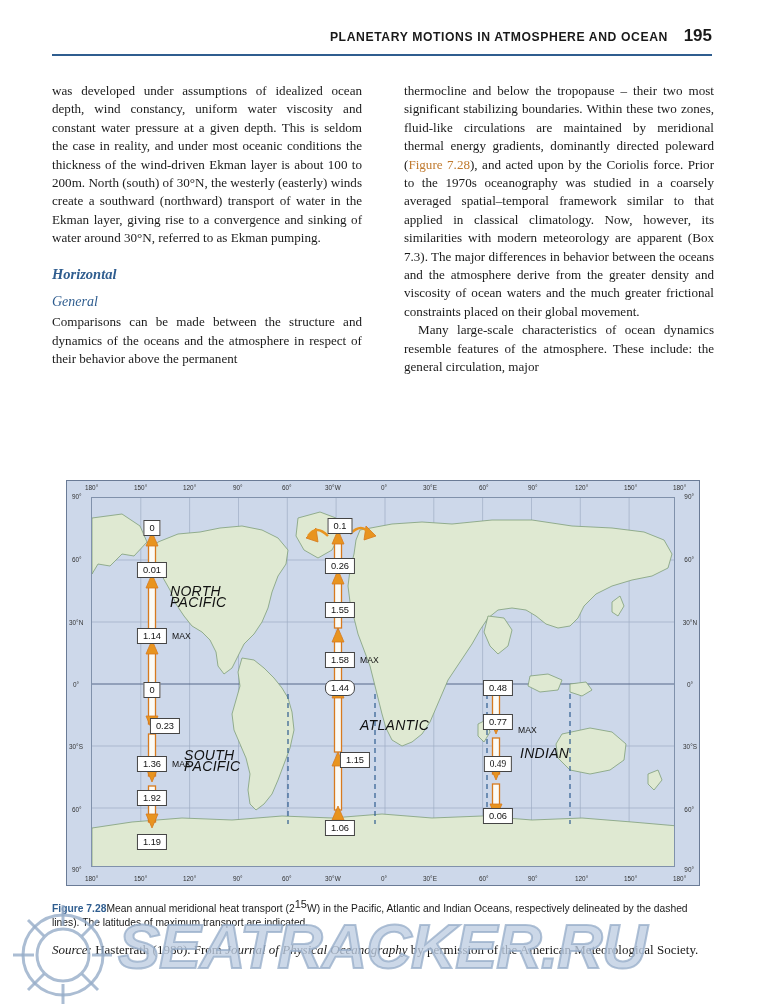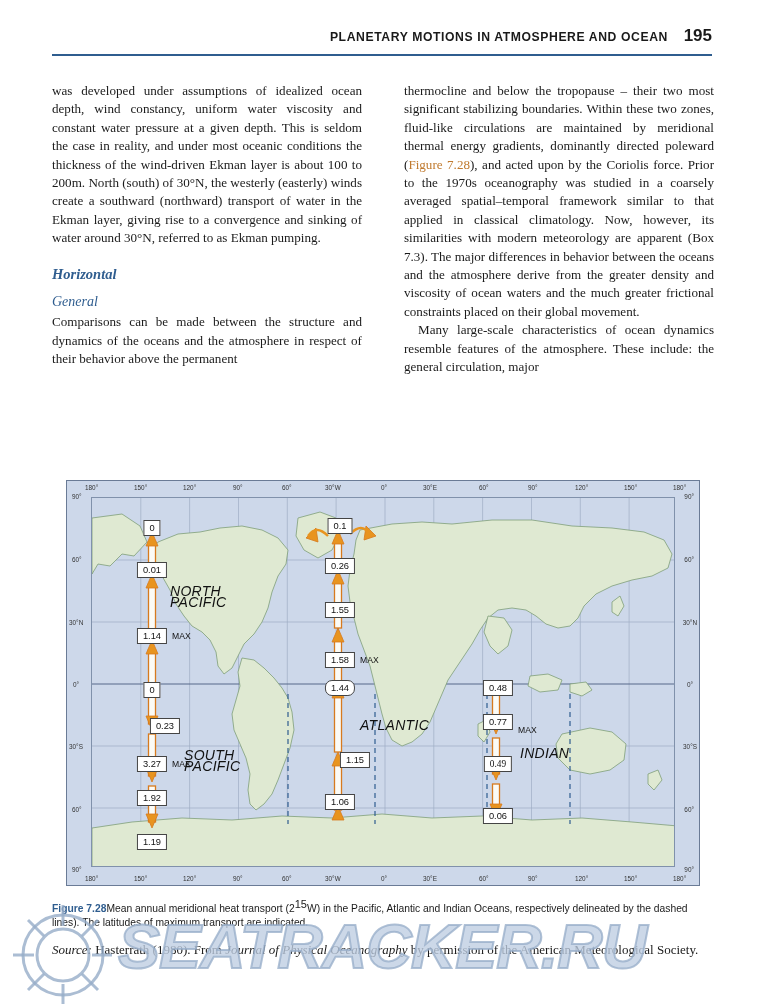--- a/index.html
+++ b/index.html
@@ -426,33 +426,33 @@
             <path d="M258,36 C266,28 272,28 278,36"></path>
           </g>
         </svg>
 
         <div class="val-box" style="left:60px; top:30px;">0</div>
         <div class="val-box" style="left:60px; top:72px;">0.01</div>
         <div class="val-box" style="left:60px; top:138px;">1.14</div>
         <div class="max-label" style="left:80px; top:138px;">MAX</div>
         <div class="val-box" style="left:60px; top:192px;">0</div>
         <div class="val-box" style="left:60px; top:228px;margin-left:13px;">0.23</div>
-        <div class="val-box" style="left:60px; top:266px;">3.27</div>
+        <div class="val-box" style="left:60px; top:266px;">1.36</div>
         <div class="max-label" style="left:80px; top:266px;">MAX</div>
         <div class="val-box" style="left:60px; top:300px;">1.92</div>
         <div class="val-box" style="left:60px; top:344px;">1.19</div>
 
         <div class="val-box" style="left:248px; top:28px;">0.1</div>
         <div class="val-box" style="left:248px; top:68px;">0.26</div>
         <div class="val-box" style="left:248px; top:112px;">1.55</div>
         <div class="val-box" style="left:248px; top:162px;">1.58</div>
         <div class="max-label" style="left:268px; top:162px;">MAX</div>
         <div class="val-box" style="left:248px; top:190px;border-radius:7px;">1.44</div>
         <div class="val-box" style="left:263px; top:262px;">1.15</div>
-        <div class="val-box" style="left:248px; top:304px;">1.06</div>
+        <div class="val-box" style="left:248px; top:330px;">1.06</div>
 
         <div class="val-box" style="left:406px; top:190px;">0.48</div>
         <div class="val-box" style="left:406px; top:224px;text-align:center;">0.77</div>
         <div class="max-label" style="left:426px; top:232px;">MAX</div>
         <div class="val-box" style="left:406px; top:266px;font-family:Liberation Serif, serif;">0.49</div>
         <div class="val-box" style="left:406px; top:318px;">0.06</div>
 
         <div class="ocean-label" style="left:78px; top:88px; white-space:pre;">NORTH
 PACIFIC</div>
         <div class="ocean-label" style="left:92px; top:252px; white-space:pre;">SOUTH

